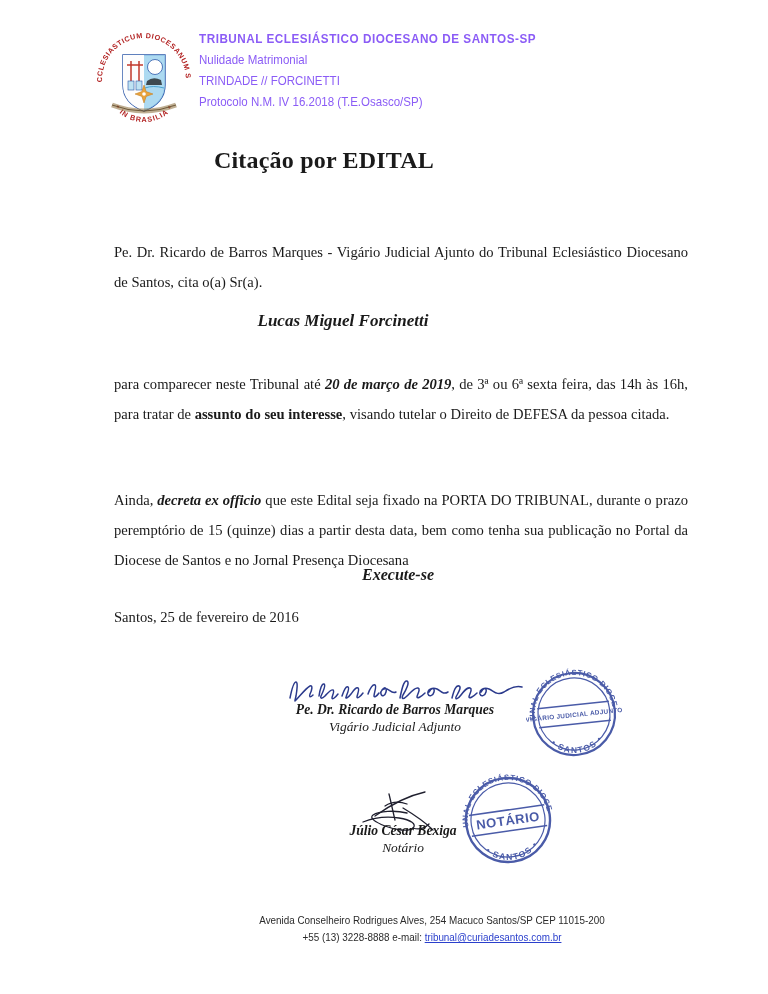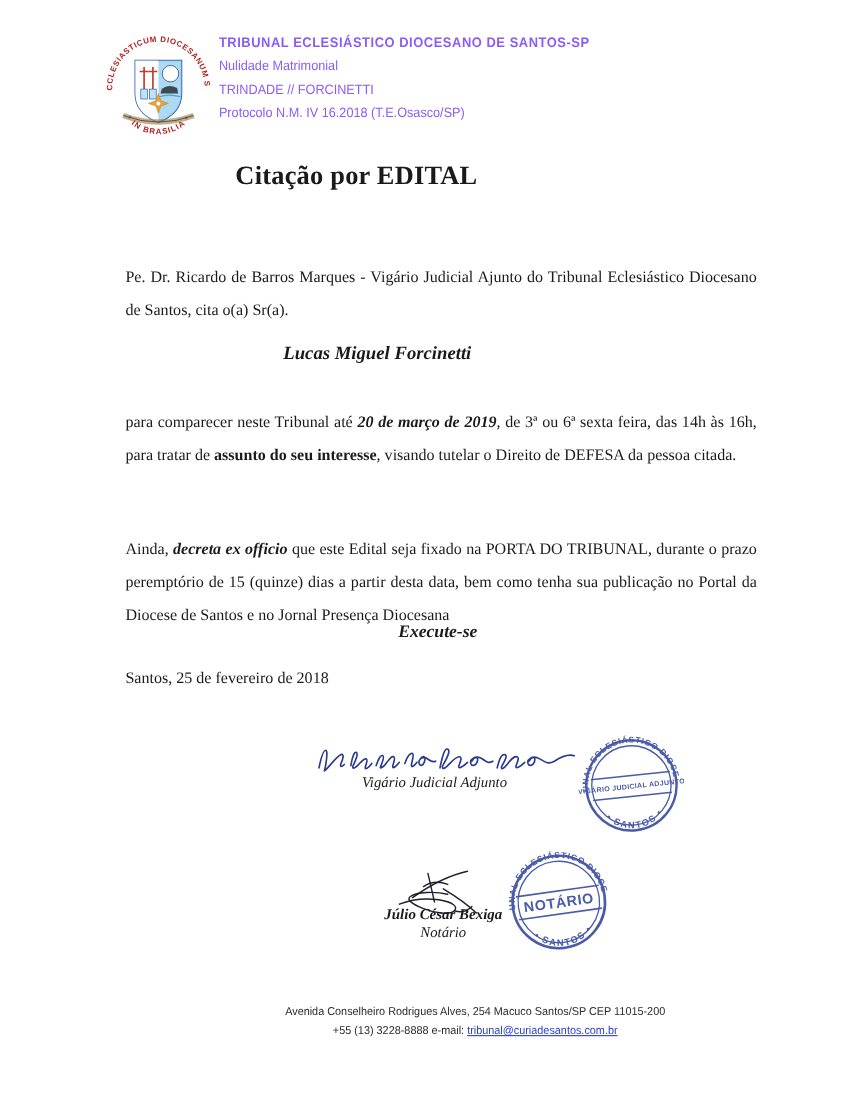--- a/index.html
+++ b/index.html
@@ -248,41 +248,42 @@
 <div class="body-block p-intro">Pe. Dr. Ricardo de Barros Marques - Vigário Judicial Ajunto do Tribunal Eclesiástico Diocesano de Santos, cita o(a) Sr(a).</div>
 
 <div class="name-line">Lucas Miguel Forcinetti</div>
 
 <div class="body-block p-comparecer"><span>para comparecer neste Tribunal até </span><i class="bi">20 de março de 2019</i><span>, de 3ª ou 6ª sexta feira, das 14h às 16h, para tratar de </span><b class="strong">assunto do seu interesse</b><span>, visando tutelar o Direito de DEFESA da pessoa citada.</span></div>
 
 <div class="body-block p-ainda"><span>Ainda, </span><i class="bi">decreta ex officio</i><span> que este Edital seja fixado na PORTA DO TRIBUNAL, durante o prazo peremptório de 15 (quinze) dias a partir desta data, bem como tenha sua publicação no Portal da Diocese de Santos e no Jornal Presença Diocesana</span></div>
 
 <div class="execute-line">Execute-se</div>
 
-<div class="city-date">Santos, 25 de fevereiro de 2018</div>
+<div class="city-date">Santos, 25 de fevereiro de 2016</div>
 
 <div class="sig-block-1">
 
   <div class="handwriting-1">
     <svg viewBox="0 0 240 30" width="240" height="30" aria-hidden="true">
       <g fill="none" stroke="#2b3a8c" stroke-width="1.5" stroke-linecap="round">
         <path d="M4,22 C6,12 8,6 10,6 C12,6 11,14 10,20 C9,25 8,26 10,24 C14,20 20,12 24,10 C27,9 26,14 24,18 C23,21 24,22 27,19"></path>
         <path d="M33,20 C34,13 36,7 38,8 C40,9 37,16 35,20 C34,23 36,23 39,20 C42,17 45,13 47,14 C49,15 46,20 46,22 C46,24 49,22 52,18"></path>
         <path d="M56,20 C58,14 60,10 62,11 C64,12 61,18 60,21 C59,23 62,22 65,18 C68,14 70,11 72,12 C74,13 71,19 71,21 C71,23 74,21 77,17"></path>
         <path d="M82,18 C84,12 87,8 89,9 C91,10 88,17 88,20 C88,22 91,20 93,17"></path>
         <path d="M96,14 C99,10 101,12 100,16 C99,20 96,21 95,18 C94,15 97,12 101,13 C104,14 106,18 110,16"></path>
         <path d="M114,22 C116,12 118,4 121,5 C124,6 120,14 117,19 C115,23 117,24 121,20 C125,16 129,11 132,12 C135,13 131,19 131,21 C131,23 135,21 139,17"></path>
         <path d="M143,16 C146,11 149,12 148,16 C147,20 143,21 142,18 C141,14 146,11 151,13 C155,15 157,19 162,16"></path>
         <path d="M166,22 C168,14 170,9 173,10 C176,11 172,17 170,21 C169,24 172,23 175,19 C178,15 181,11 184,12 C187,13 183,19 183,21 C183,23 187,21 191,17"></path>
         <path d="M195,16 C198,11 201,12 200,16 C199,20 195,21 194,18 C193,14 198,11 203,13 C208,15 211,20 218,16 C224,12 230,9 236,11"></path>
       </g>
     </svg>
   </div>
 
   <div class="sig-names-1">
+    <div class="sig-name">Pe. Dr. Ricardo de Barros Marques</div>
     <div class="sig-role">Vigário Judicial Adjunto</div>
   </div>
 
   <div class="stamp-1">
     <svg viewBox="0 0 96 96" width="96" height="96" aria-hidden="true">
       <defs>
         <path id="s1top" d="M 9,48 A 39,39 0 0 1 87,48"></path>
         <path id="s1bot" d="M 13,52 A 35,35 0 0 0 83,52"></path>
       </defs>
       <g transform="rotate(-6 48 48)">

